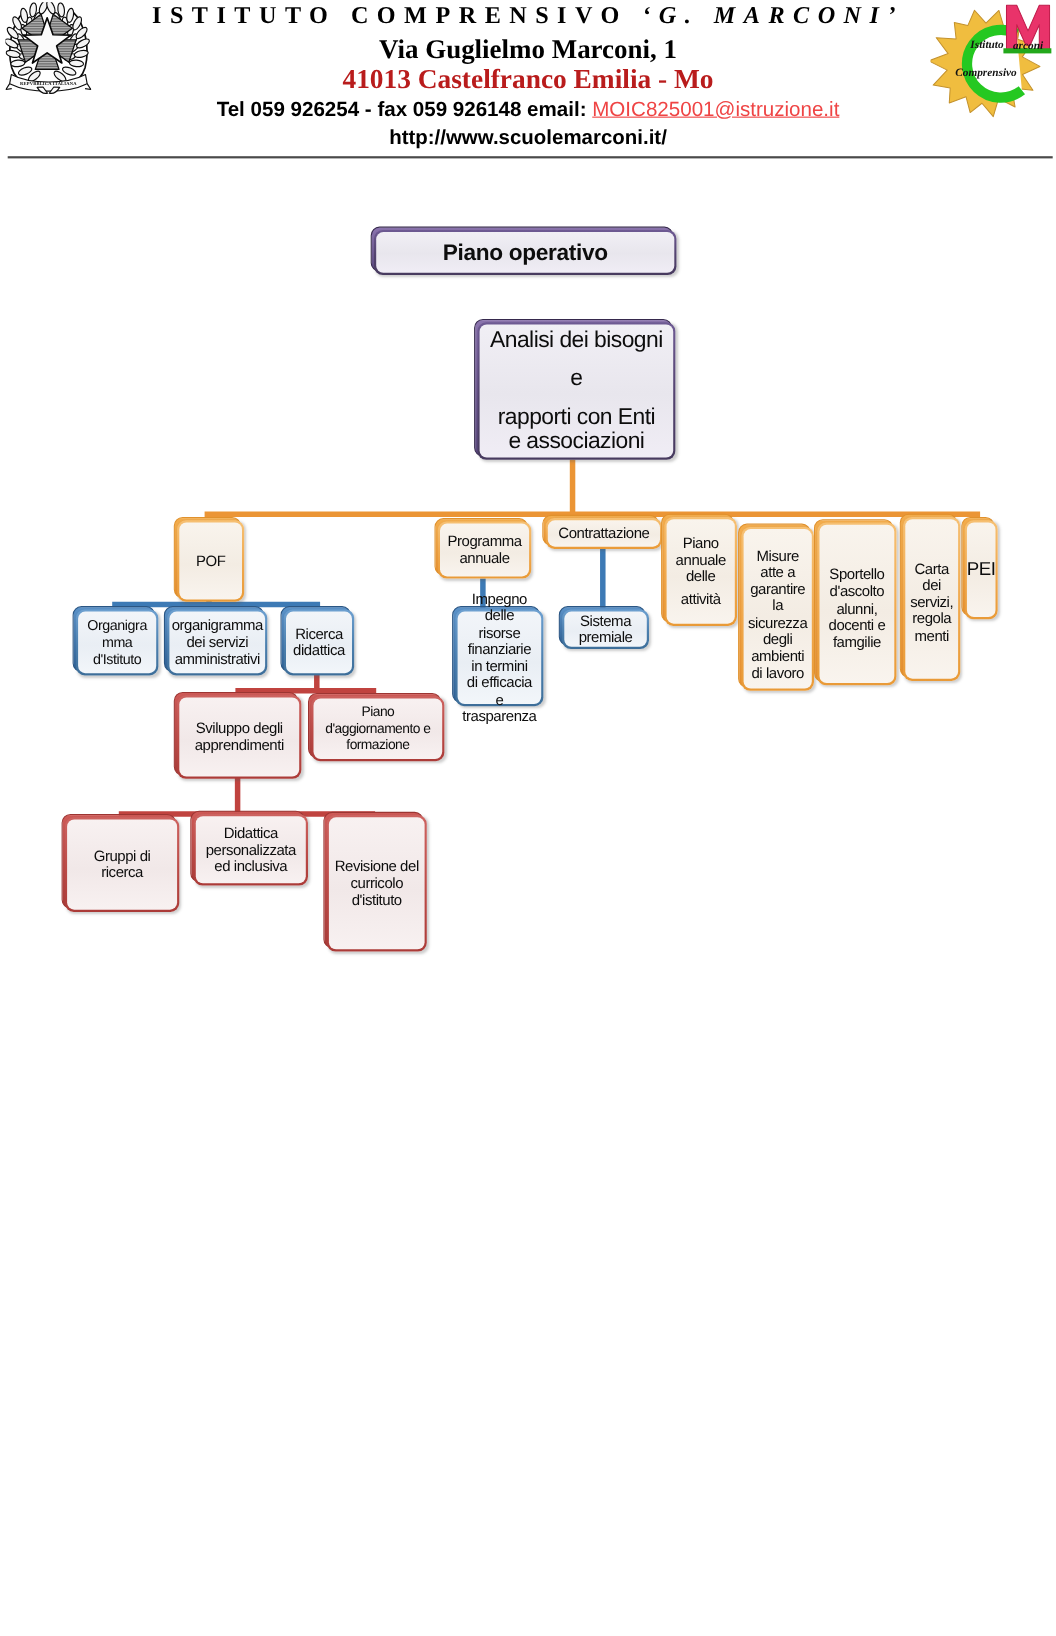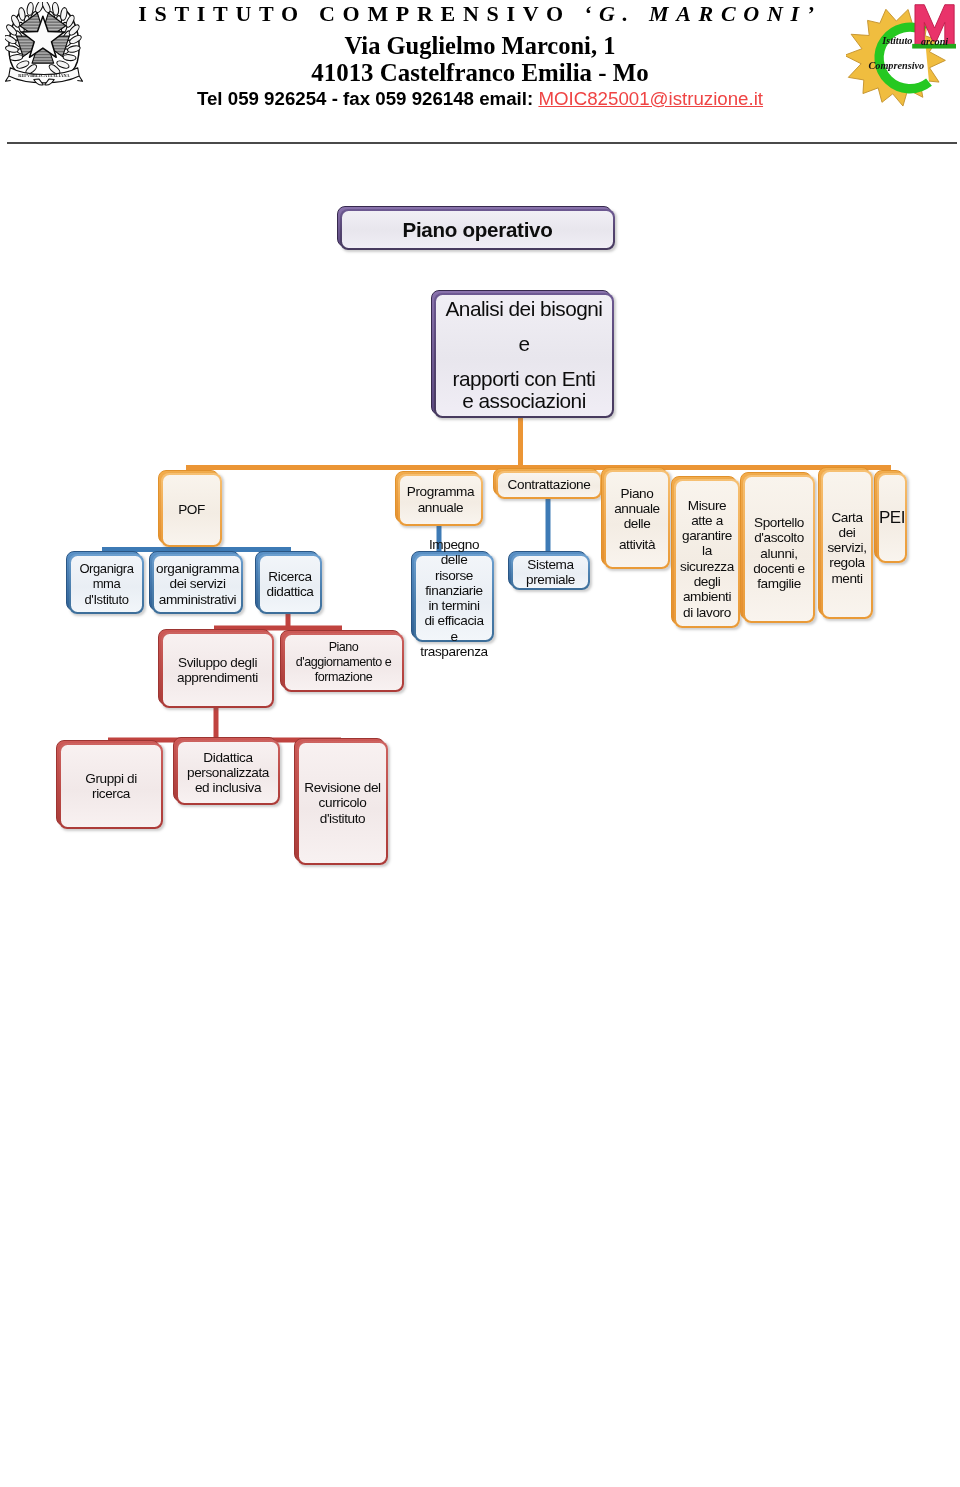--- a/index.html
+++ b/index.html
@@ -11,21 +11,21 @@
   .hdr{position:absolute;left:0;top:0;width:960px;height:150px;}
   .emblem{position:absolute;left:5px;top:2px;width:78px;height:86px;}
   .sunlogo{position:absolute;left:846px;top:1px;width:110px;height:110px;}
   .hdr-title{position:absolute;left:0;top:1px;width:960px;text-align:center;
       font-family:"Liberation Serif",serif;font-weight:bold;font-size:22px;
       letter-spacing:7.7px;color:#000;white-space:nowrap;}
   .hdr-title .it{font-style:italic;}
   .hdr-l1{position:absolute;left:0;top:34px;width:960px;text-align:center;line-height:1;
       font-family:"Liberation Serif",serif;font-weight:bold;font-size:24.5px;color:#000;}
   .hdr-l2{position:absolute;left:0;top:59px;width:960px;text-align:center;
-      font-family:"Liberation Serif",serif;font-weight:bold;font-size:24.9px;color:#000000;}
+      font-family:"Liberation Serif",serif;font-weight:bold;font-size:24.9px;color:#b91c1c;}
   .hdr-l3{position:absolute;left:0;top:88px;width:960px;text-align:center;
       font-weight:bold;font-size:18.7px;color:#000;}
   .hdr-l3 .mail{color:#ef4444;text-decoration:underline;font-weight:normal;}
   .hdr-l4{position:absolute;left:0;top:114px;width:960px;text-align:center;
       font-weight:bold;font-size:18.6px;color:#000;}
   .hrule{position:absolute;left:7px;top:142px;width:950px;height:2px;background:#4a4a4a;}
 
   
   .footer{position:absolute;right:7px;top:1536px;font-size:23px;color:#000;letter-spacing:-0.1px;}
   .footer b{font-weight:bold;}
@@ -159,20 +159,21 @@
       <g font-family="Liberation Serif, serif" font-style="italic" font-weight="bold" fill="#121212">
         <text x="55" y="45" font-size="11" text-anchor="middle">Istituto</text>
         <text x="54" y="72" font-size="11" text-anchor="middle">Comprensivo</text>
         <text x="95" y="46" font-size="11" text-anchor="middle">arconi</text>
       </g>
     </svg>
     <div class="hdr-title"><span>ISTITUTO COMPRENSIVO </span><span class="it">‘G. MARCONI’</span></div>
     <div class="hdr-l1">Via Guglielmo Marconi, 1</div>
     <div class="hdr-l2">41013 Castelfranco Emilia - Mo</div>
     <div class="hdr-l3"><span>Tel  059 926254   -   fax  059 926148 email: </span><span class="mail">MOIC825001@istruzione.it</span></div>
+    <div class="hdr-l4">http://www.scuolemarconi.it/</div>
     <div class="hrule"></div>
   </div>
 
   <div class="diagram">
 
     <svg class="conn" style="left:0px;top:0px;width:960px;height:900px;" viewBox="0 0 960 900" width="960" height="900">
       <g stroke-linecap="butt" fill="none">
 
         <path d="M520.5 418 L520.5 469" stroke="#eb9535" stroke-width="5"></path>
         <path d="M186 467.5 L891 467.5" stroke="#eb9535" stroke-width="5"></path>

